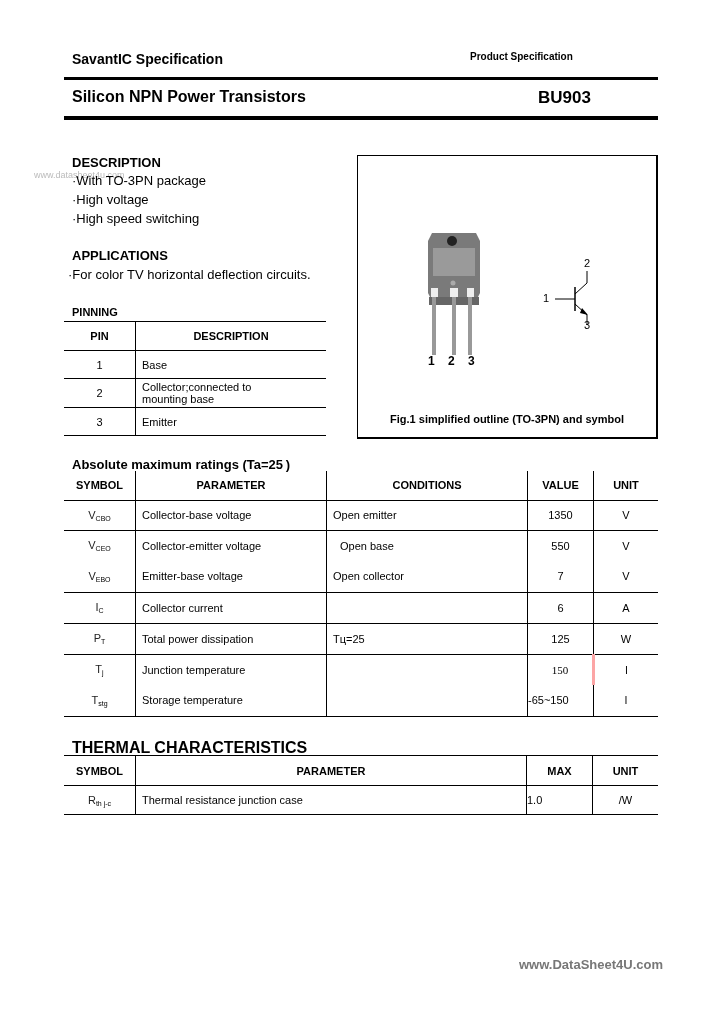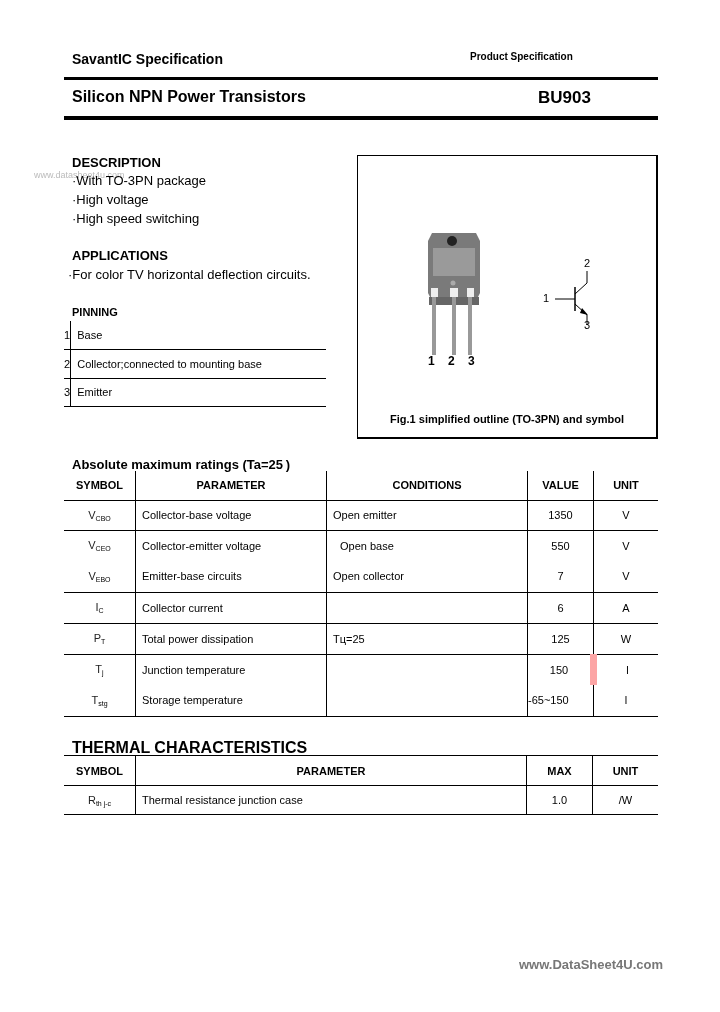--- a/index.html
+++ b/index.html
@@ -28,20 +28,24 @@
 <div class="abs" style="left:72px;top:173px;font-size:13px;">·With TO-3PN package</div>
 <div class="abs" style="left:72px;top:192px;font-size:13px;">·High voltage</div>
 <div class="abs" style="left:72px;top:211px;font-size:13px;">·High speed switching</div>
 
 <div class="abs b" style="left:72px;top:248px;font-size:13px;">APPLICATIONS</div>
 <div class="abs" style="left:68px;top:267px;font-size:13px;">·For color TV horizontal deflection circuits.</div>
 
 <div class="abs b" style="left:72px;top:306px;font-size:11px;">PINNING</div>
 <table style="left:64px;top:321px;width:262px;">
   <tbody>
+      <tr style="height:29px;border-top:1px solid #000;border-bottom:1px solid #000;">
+    <th style="width:71px;border-right:1px solid #000;">PIN</th>
+    <th>DESCRIPTION</th>
+  </tr>
   <tr style="height:28px;border-bottom:1px solid #000;">
     <td style="text-align:center;border-right:1px solid #000;">1</td>
     <td style="padding-left:6px;">Base</td>
   </tr>
   <tr style="height:29px;border-bottom:1px solid #000;">
     <td style="text-align:center;border-right:1px solid #000;">2</td>
     <td style="padding-left:6px;line-height:12px;padding-right:60px;">Collector;connected to mounting base</td>
   </tr>
   <tr style="height:28px;border-bottom:1px solid #000;">
     <td style="text-align:center;border-right:1px solid #000;">3</td>
@@ -103,21 +107,21 @@
   </tr>
   <tr style="height:31px;">
     <td style="text-align:center;border-right:1px solid #000;"><span class="sym">V</span><span class="sub">CEO</span></td>
     <td style="padding-left:6px;border-right:1px solid #000;">Collector-emitter voltage</td>
     <td style="padding-left:13px;border-right:1px solid #000;">Open base</td>
     <td style="text-align:center;border-right:1px solid #000;">550</td>
     <td style="text-align:center;">V</td>
   </tr>
   <tr style="height:31px;border-bottom:1px solid #000;">
     <td style="text-align:center;border-right:1px solid #000;"><span class="sym">V</span><span class="sub">EBO</span></td>
-    <td style="padding-left:6px;border-right:1px solid #000;">Emitter-base circuits</td>
+    <td style="padding-left:6px;border-right:1px solid #000;">Emitter-base voltage</td>
     <td style="padding-left:6px;border-right:1px solid #000;">Open collector</td>
     <td style="text-align:center;border-right:1px solid #000;">7</td>
     <td style="text-align:center;">V</td>
   </tr>
   <tr style="height:31px;border-bottom:1px solid #000;">
     <td style="text-align:center;border-right:1px solid #000;"><span class="sym">I</span><span class="sub">C</span></td>
     <td style="padding-left:6px;border-right:1px solid #000;">Collector current</td>
     <td style="padding-left:6px;border-right:1px solid #000;"></td>
     <td style="text-align:center;border-right:1px solid #000;">6</td>
     <td style="text-align:center;">A</td>
@@ -126,21 +130,21 @@
     <td style="text-align:center;border-right:1px solid #000;"><span class="sym">P</span><span class="sub">T</span></td>
     <td style="padding-left:6px;border-right:1px solid #000;">Total power dissipation</td>
     <td style="padding-left:6px;border-right:1px solid #000;">Tц=25 </td>
     <td style="text-align:center;border-right:1px solid #000;">125</td>
     <td style="text-align:center;">W</td>
   </tr>
   <tr style="height:31px;">
     <td style="text-align:center;border-right:1px solid #000;"><span class="sym">T</span><span class="sub">j</span></td>
     <td style="padding-left:6px;border-right:1px solid #000;">Junction temperature</td>
     <td style="padding-left:6px;border-right:1px solid #000;"></td>
-    <td style="text-align:center;border-right:7px solid #fca5a5;">150</td>
+    <td style="text-align:center;border-right:3px solid #fca5a5;font-family:Liberation Serif, serif;">150</td>
     <td style="text-align:center;">l</td>
   </tr>
   <tr style="height:31px;border-bottom:1px solid #000;">
     <td style="text-align:center;border-right:1px solid #000;"><span class="sym">T</span><span class="sub">stg</span></td>
     <td style="padding-left:6px;border-right:1px solid #000;">Storage temperature</td>
     <td style="padding-left:6px;border-right:1px solid #000;"></td>
     <td style="text-align:left;border-right:1px solid #000;">-65~150</td>
     <td style="text-align:center;">l</td>
   </tr>
 </tbody>
@@ -151,19 +155,19 @@
   <tbody>
       <tr style="height:30px;border-bottom:1px solid #000;">
     <th style="width:71px;border-right:1px solid #000;">SYMBOL</th>
     <th style="width:390px;border-right:1px solid #000;">PARAMETER</th>
     <th style="width:65px;border-right:1px solid #000;">MAX</th>
     <th>UNIT</th>
   </tr>
   <tr style="height:29px;border-bottom:1px solid #000;">
     <td style="text-align:center;border-right:1px solid #000;"><span class="sym">R</span><span class="sub">th j-c</span></td>
     <td style="padding-left:6px;border-right:1px solid #000;">Thermal resistance junction case</td>
-    <td style="text-align:center;border-right:1px solid #000;">1.0</td>
+    <td style="border-right:1px solid #000;">1.0</td>
     <td style="text-align:center;">/W</td>
   </tr>
 </tbody>
   </table>
 
 <div class="abs b" style="left:519px;top:957px;font-size:13px;color:#777;">www.DataSheet4U.com</div>
 
 </body></html>

